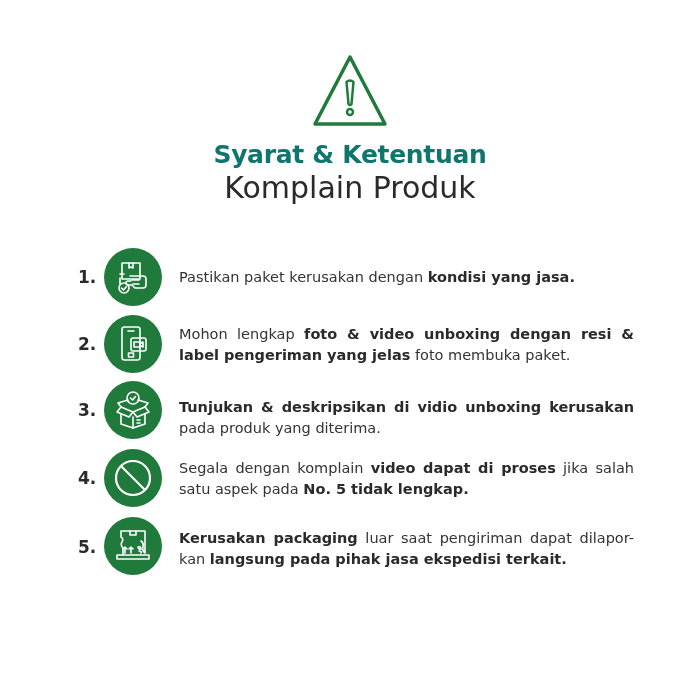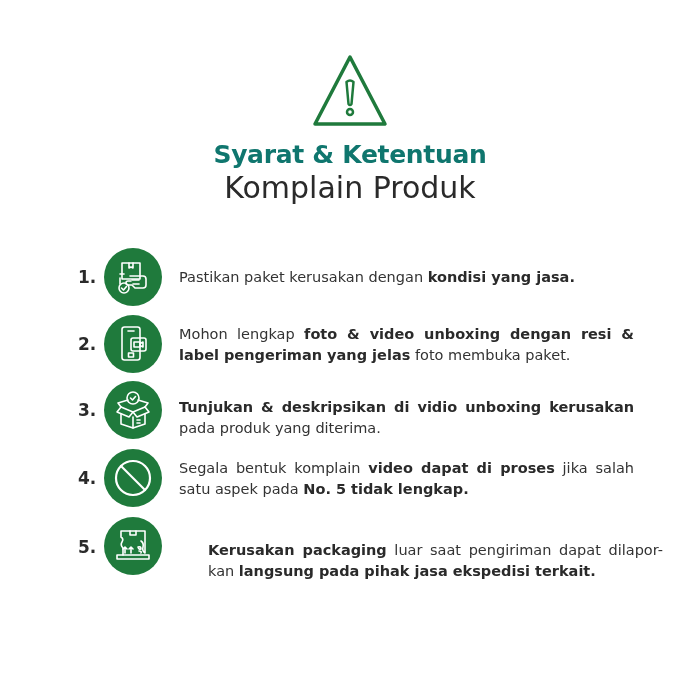--- a/index.html
+++ b/index.html
@@ -81,29 +81,29 @@
 </div>
 
 <div class="row" style="top:448px;">
   <div class="num" style="top:20px;">4.</div>
   <div class="ic" style="top:1px;">
     <svg viewBox="0 0 58 58" fill="none" stroke="#fff" stroke-width="2.2" stroke-linecap="round">
       <circle cx="29" cy="29" r="17"></circle>
       <path d="M17 17 L41 41"></path>
     </svg>
   </div>
-  <div class="txt" style="top:10px;"><span>Segala bentuk komplain </span><b>video dapat di proses</b><span> jika salah satu aspek pada </span><b>No. 5 tidak lengkap.</b></div>
+  <div class="txt" style="top:10px;"><span>Segala dengan komplain </span><b>video dapat di proses</b><span> jika salah satu aspek pada </span><b>No. 5 tidak lengkap.</b></div>
 </div>
 
 <div class="row" style="top:516px;">
   <div class="num" style="top:21px;">5.</div>
   <div class="ic" style="top:1px;">
     <svg viewBox="0 0 58 58" fill="none" stroke="#fff" stroke-width="1.6" stroke-linejoin="round" stroke-linecap="round">
       <path d="M17 14 h24 v22 q-3 -2 -2 -6 q1 -4 -2 -6 M17 14 v6 q3 2 1 5 q-2 3 1 6 v7"></path>
       <path d="M26 14 v4 h6 v-4"></path>
       <path d="M21 30 v6 M19 32 l2 -2 l2 2"></path>
       <path d="M27 30 v6 M25 32 l2 -2 l2 2"></path>
       <path d="M34 30 q3 -1 3 2 q-2 1 -3 -2 M35 34 q3 0 2 2"></path>
       <path d="M13 38 h32 v4 h-32 z"></path>
     </svg>
   </div>
-  <div class="txt" style="top:24px;margin-left:29px;"><b>Kerusakan packaging</b><span> luar saat pengiriman dapat dilapor-kan </span><b>langsung pada pihak jasa ekspedisi terkait.</b></div>
+  <div class="txt" style="top:12px;"><b>Kerusakan packaging</b><span> luar saat pengiriman dapat dilapor-kan </span><b>langsung pada pihak jasa ekspedisi terkait.</b></div>
 </div>
 
 </body></html>

